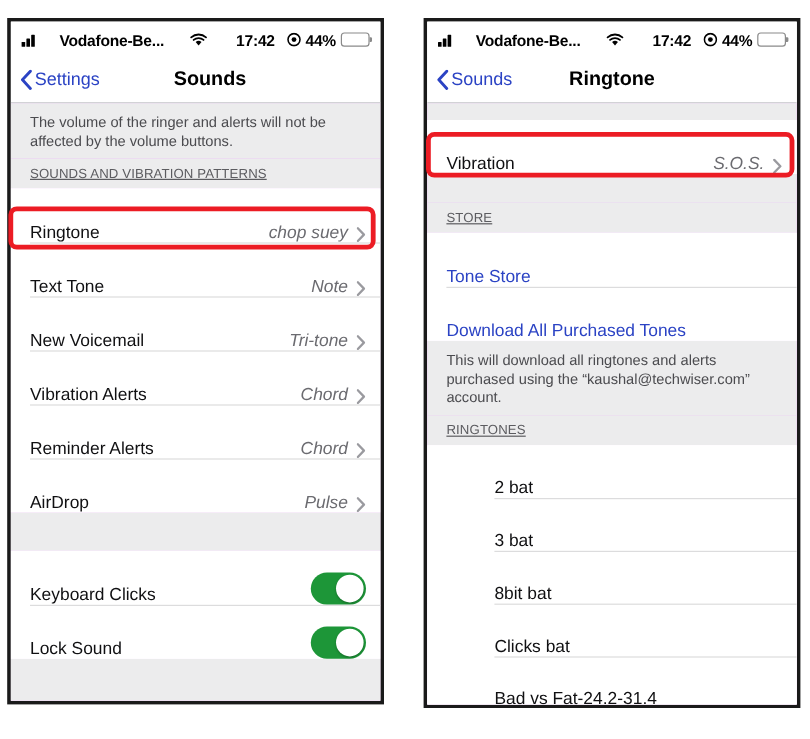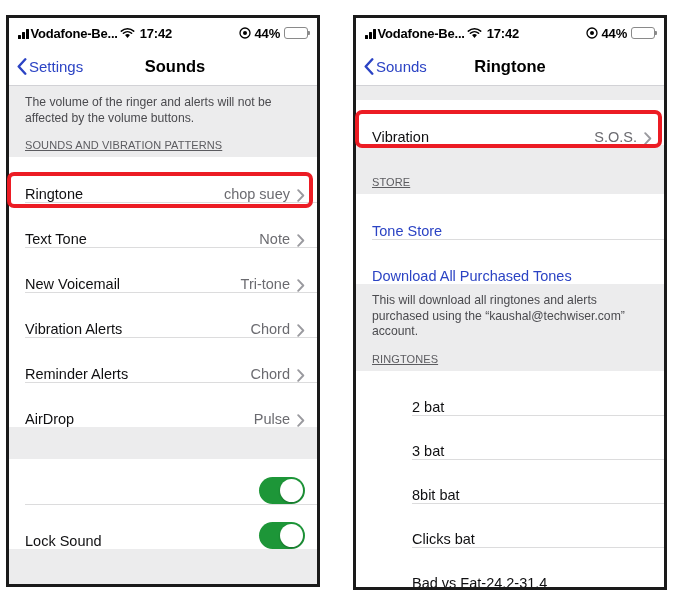--- a/index.html
+++ b/index.html
@@ -40,21 +40,21 @@
     display: flex;
     align-items: center;
     padding: 0 9px 0 9px;
     background: #ffffff;
     box-sizing: border-box;
     font-size: 13px;
     font-weight: bold;
     color: #000000;
     letter-spacing: -0.2px;
   }
-  .sb-left { display: flex; align-items: center; gap: 2px; flex: 0 0 auto; }
+  .sb-left { display: flex; align-items: center; gap: 21px; flex: 0 0 auto; }
   .sb-right { display: flex; align-items: center; gap: 4px; margin-left: auto; flex: 0 0 auto; }
 
   .signal-bars { display: flex; align-items: flex-end; gap: 1.5px; height: 11px; }
   .signal-bars i { display: block; width: 2.5px; background: #000; border-radius: 0.5px; }
   .signal-bars i:nth-child(1) { height: 4px; }
   .signal-bars i:nth-child(2) { height: 7px; }
   .signal-bars i:nth-child(3) { height: 10px; }
 
   .carrier { font-size: 13px; font-weight: bold; }
 
@@ -160,20 +160,21 @@
   }
   .row .label {
     font-size: 14.5px;
     color: #101012;
   }
   .row .value {
     margin-left: auto;
     font-size: 14.5px;
     color: #6b6b70;
     margin-right: 7px;
+    font-style: italic;
   }
   .chev {
     width: 8px; height: 13px;
     flex: 0 0 auto;
   }
   .chev svg { display: block; }
 
   
   .row.link .label { color: #2b43c4; font-size: 14.5px; }
 
@@ -328,20 +329,21 @@
               </svg>
             </span>
         </div>
 
       </div>
 
       <div class="gap" style="height:32px"></div>
 
       <div class="group">
         <div class="row">
+          <span class="label">Keyboard Clicks</span>
           <span class="toggle">
               <span class="knob"></span>
             </span>
         </div>
         <div class="row">
           <span class="label">Lock Sound</span>
           <span class="toggle">
               <span class="knob"></span>
             </span>
         </div>

